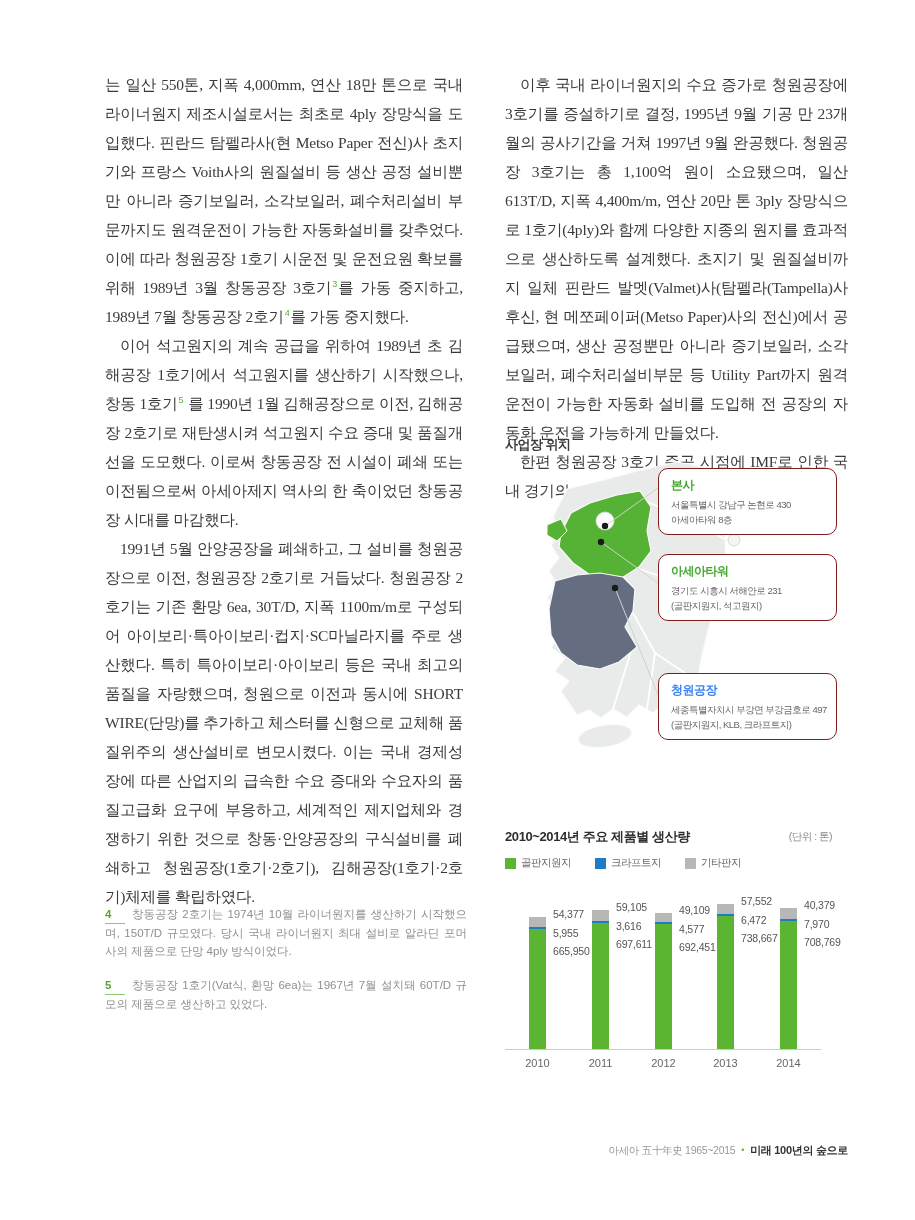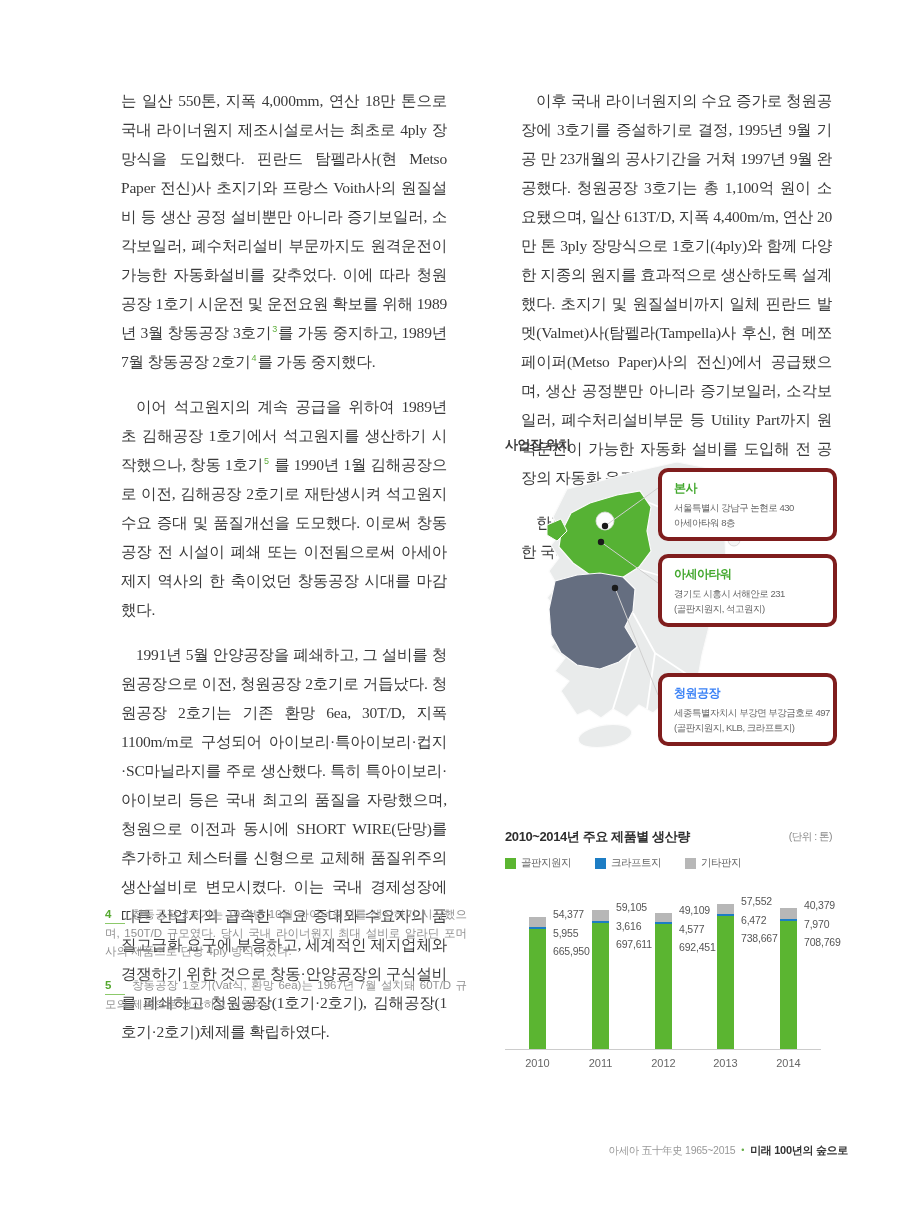--- a/index.html
+++ b/index.html
@@ -2,37 +2,37 @@
 <html><head>
 <meta charset="utf-8">
 <style>
   html,body{margin:0;padding:0;background:#fff;}
   .page{position:relative;width:915px;height:1220px;background:#ffffff;overflow:hidden;
         font-family:"Liberation Sans","DejaVu Sans",sans-serif;}
 
   
   .body-text{position:absolute;font-family:"Liberation Serif","DejaVu Serif",serif;
              font-size:15.5px;line-height:29px;color:#3a3a3a;text-align:justify;letter-spacing:-0.2px;}
-  .body-text p{margin:16px;}
+  .body-text p{margin:0;}
   .body-text p.indent{text-indent:15px;}
   .col-left{left:105px;top:70px;width:358px;}
   .col-right{left:505px;top:70px;width:343px;}
   sup.fn-ref{color:#5fae3c;font-size:9px;line-height:0;margin:0 1px;font-family:"Liberation Sans",sans-serif;}
 
   
   .footnotes{position:absolute;left:105px;top:905px;width:362px;}
   .footnote{margin-bottom:16px;font-size:11.5px;line-height:18px;color:#8f8f8f;text-align:justify;}
   .fn-num{display:inline-block;min-width:20px;color:#55a82f;font-weight:bold;
           border-bottom:1px solid #8cc96a;margin-right:7px;}
 
   
   .map-heading{position:absolute;left:505px;top:436px;font-size:13px;font-weight:bold;color:#3a3a3a;letter-spacing:-0.5px;}
   .map-wrap{position:absolute;left:505px;top:455px;width:352px;height:362px;}
   .map-wrap svg{position:absolute;left:0;top:0;}
-  .callout{position:absolute;left:153px;width:179px;background:#fff;border:4px solid #7f1d1d;
+  .callout{position:absolute;left:153px;width:179px;background:#fff;border:1px solid #7f1d1d;
            border-radius:10px;padding:8px 12px 7px;box-sizing:border-box;}
   .c-title{font-size:12px;font-weight:bold;letter-spacing:-0.5px;margin-bottom:3px;}
   .c-line{font-size:9.5px;color:#666;line-height:15px;letter-spacing:-0.5px;white-space:nowrap;}
 
   
   .chart-title{position:absolute;left:505px;top:828px;font-size:13px;font-weight:bold;color:#2e2e2e;letter-spacing:-0.4px;}
   .chart-unit{position:absolute;left:690px;top:830px;width:142px;text-align:right;font-size:10.5px;color:#8a8a8a;letter-spacing:-0.5px;}
   .legend{position:absolute;left:505px;top:856px;display:flex;gap:24px;align-items:center;}
   .legend-item{display:flex;align-items:center;gap:5px;font-size:10.5px;color:#666;letter-spacing:-0.5px;}
   .legend-swatch{width:11px;height:11px;display:inline-block;}

